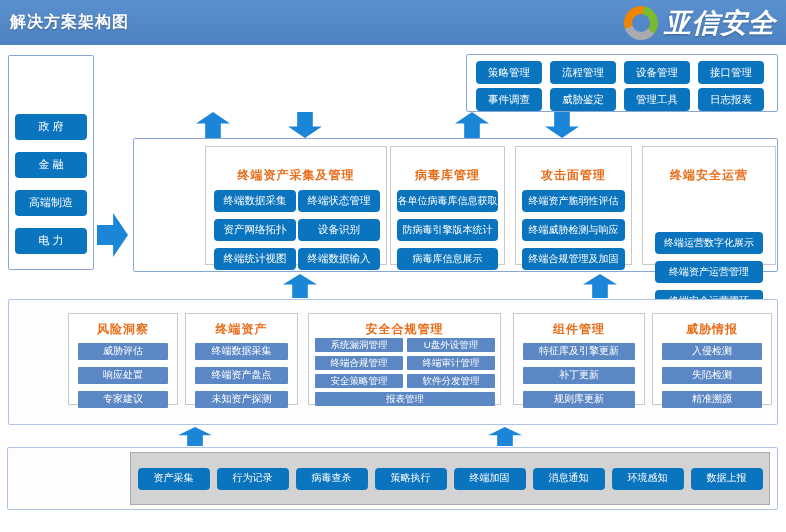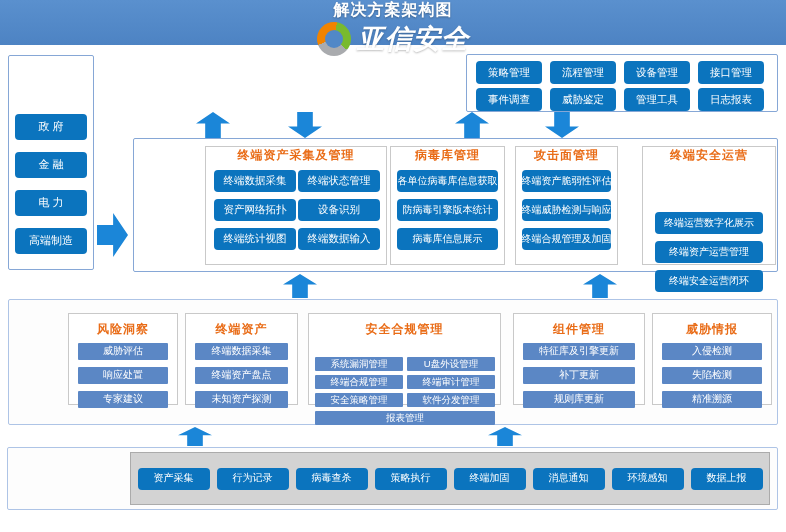--- a/index.html
+++ b/index.html
@@ -3,21 +3,21 @@
 <meta charset="utf-8">
 <style>
   * { margin:0; padding:0; box-sizing:border-box; }
   html,body { background:#e9e9e9; }
   body { font-family:"Liberation Sans","DejaVu Sans",sans-serif; }
   .canvas { position:relative; width:786px; height:532px; background:#ffffff; overflow:hidden; }
 
   
   .topbar { position:absolute; left:0; top:0; width:786px; height:45px;
             background:linear-gradient(#5a90ce,#4d83c3);
-            display:flex; align-items:center; justify-content:space-between; padding:0 10px;flex-direction:column; }
+            display:flex; align-items:center; justify-content:space-between; padding:0 10px; }
   .page-title { color:#fff; font-size:16px; font-weight:bold; letter-spacing:1px;
                 text-shadow:0 1px 2px rgba(0,0,0,.3); }
   .brand { display:flex; align-items:center; gap:6px; }
   .logo-mark { width:34px; height:34px; border-radius:50%; position:relative;
                background:conic-gradient(from 250deg,#f08300 0 120deg,#79ba2e 120deg 240deg,#a9abae 240deg 360deg); }
   .logo-mark::after { content:""; position:absolute; inset:8px; border-radius:50%; background:#5188c7; }
   .brand-name { color:#fff; font-size:27px; font-weight:bold; font-style:italic; letter-spacing:1px;
                 text-shadow:0 1px 2px rgba(0,0,0,.25); }
 
   
@@ -45,44 +45,44 @@
   .top-mid-box .chip { width:70px; height:23px; }
 
   .top-right-box { left:466px; top:54px; width:312px; height:58px;
                    display:flex; flex-wrap:wrap; align-content:flex-start; gap:4px 8px;
                    padding:6px 0 0 9px; }
   .top-right-box .chip { width:66px; height:23px; }
 
   .mid-band { left:133px; top:138px; width:645px; height:134px; }
 
   .mid-col { display:flex; flex-direction:column; }
-  .mid-col .col-title { margin-top:0; }
+  .mid-col .col-title { margin-top:20px; }
   .mid-col1 { left:205px; top:146px; width:182px; height:119px; }
   .mid-col1 .grid { display:grid; grid-template-columns:82px 82px; column-gap:2px; row-gap:7px;
                     padding:0 8px; margin-top:6px; }
   .mid-col1 .chip { height:22px; }
   .mid-col2 { left:390px; top:146px; width:115px; height:119px; }
-  .mid-col3 { left:515px; top:146px; width:103px; height:119px; }
+  .mid-col3 { left:515px; top:146px; width:117px; height:119px; }
   .mid-col4 { left:642px; top:146px; width:134px; height:119px;gap:42px; }
   .mid-stack { display:flex; flex-direction:column; gap:7px; margin-top:6px; padding:0 6px; }
   .mid-col4 .mid-stack { padding:0 12px; }
   .mid-stack .chip { height:22px; font-size:10px; }
 
   .low-band { left:8px; top:299px; width:770px; height:126px; }
   .low-col { display:flex; flex-direction:column; }
   .low-col .col-title { margin-top:7px; }
   .low-stack { display:flex; flex-direction:column; gap:7px; margin-top:5px; padding:0 9px; }
   .low-stack .chip-muted { height:17px; }
   .low-col1 { left:68px;  top:313px; width:110px; height:92px; }
   .low-col2 { left:185px; top:313px; width:113px; height:92px; }
   .low-col3 { left:308px; top:313px; width:193px; height:92px; }
   .low-col4 { left:513px; top:313px; width:132px; height:92px; }
   .low-col5 { left:652px; top:313px; width:120px; height:92px; }
   .low-col3 .grid { display:grid; grid-template-columns:88px 88px; column-gap:4px; row-gap:4px;
-                    padding:0 6px; margin-top:19px; }
+                    padding:0 6px; margin-top:0; }
   .low-col3 .chip-muted { height:14px; font-size:9.5px; }
   .low-col3 .span2 { grid-column:1 / span 2; }
 
   .bottom-band { left:7px; top:447px; width:771px; height:63px; }
   .bottom-gray { position:absolute; left:130px; top:452px; width:640px; height:53px;
                  background:#d3d3d3; border:1px solid #ababab;
                  display:flex; align-items:center; justify-content:center; gap:7px; }
   .bottom-gray .chip { width:72px; height:22px; font-size:10px; }
 
   
@@ -100,22 +100,22 @@
     <div class="page-title">解决方案架构图</div>
     <div class="brand">
       <span class="logo-mark"></span>
       <span class="brand-name">亚信安全</span>
     </div>
   </div>
 
   <div class="panel left-box">
     <div class="chip">政 府</div>
     <div class="chip">金 融</div>
+    <div class="chip">高端制造</div>
     <div class="chip">电 力</div>
-    <div class="chip">高端制造</div>
   </div>
 
 
   <div class="panel top-right-box">
     <div class="chip">策略管理</div>
     <div class="chip">流程管理</div>
     <div class="chip">设备管理</div>
     <div class="chip">接口管理</div>
     <div class="chip">事件调查</div>
     <div class="chip">威胁鉴定</div>

